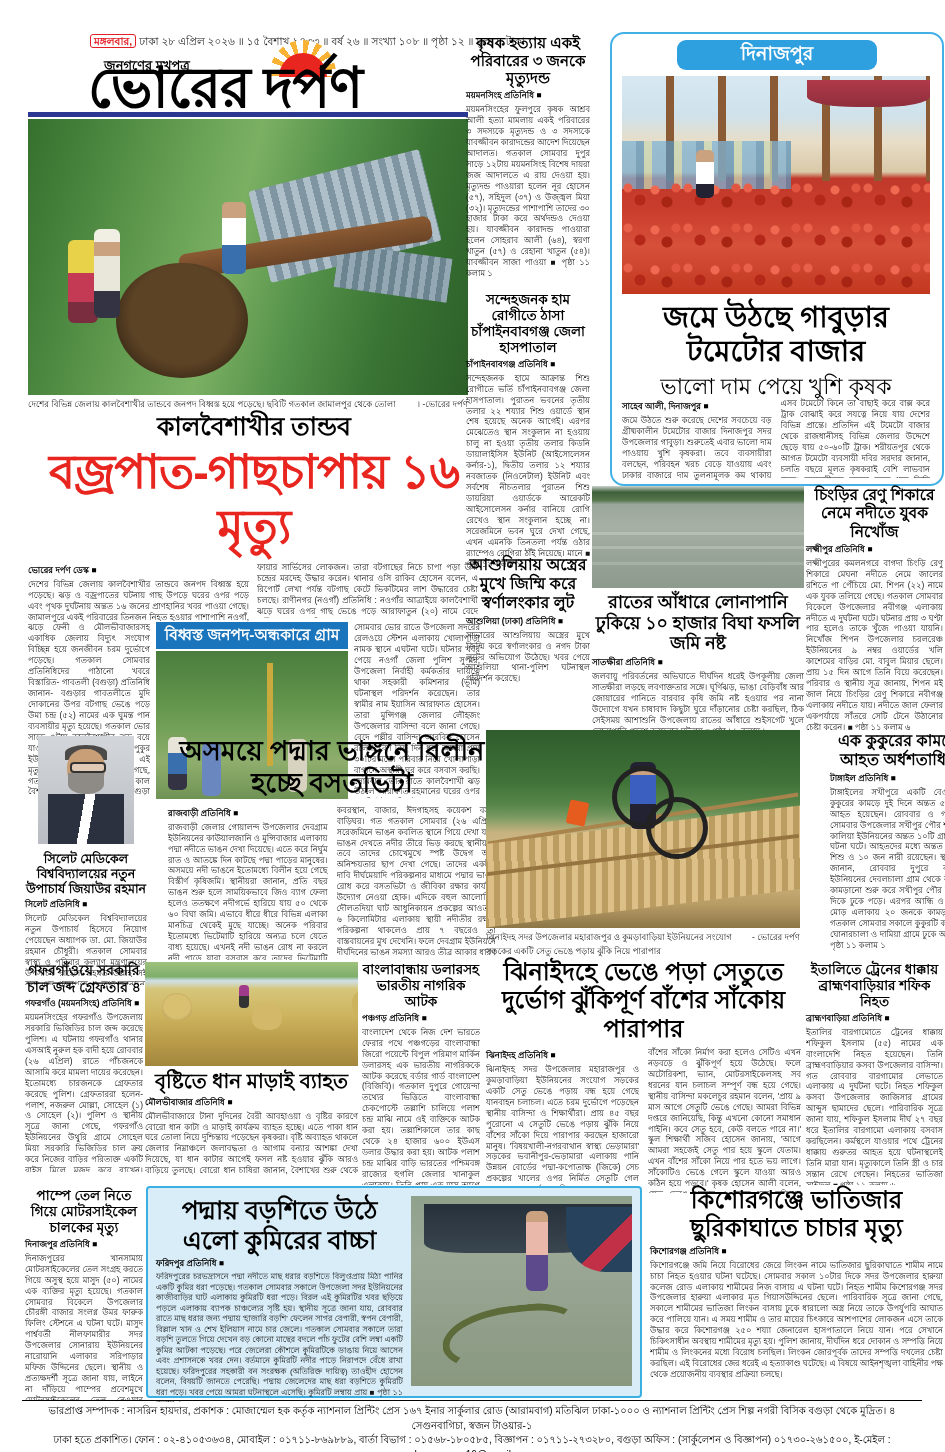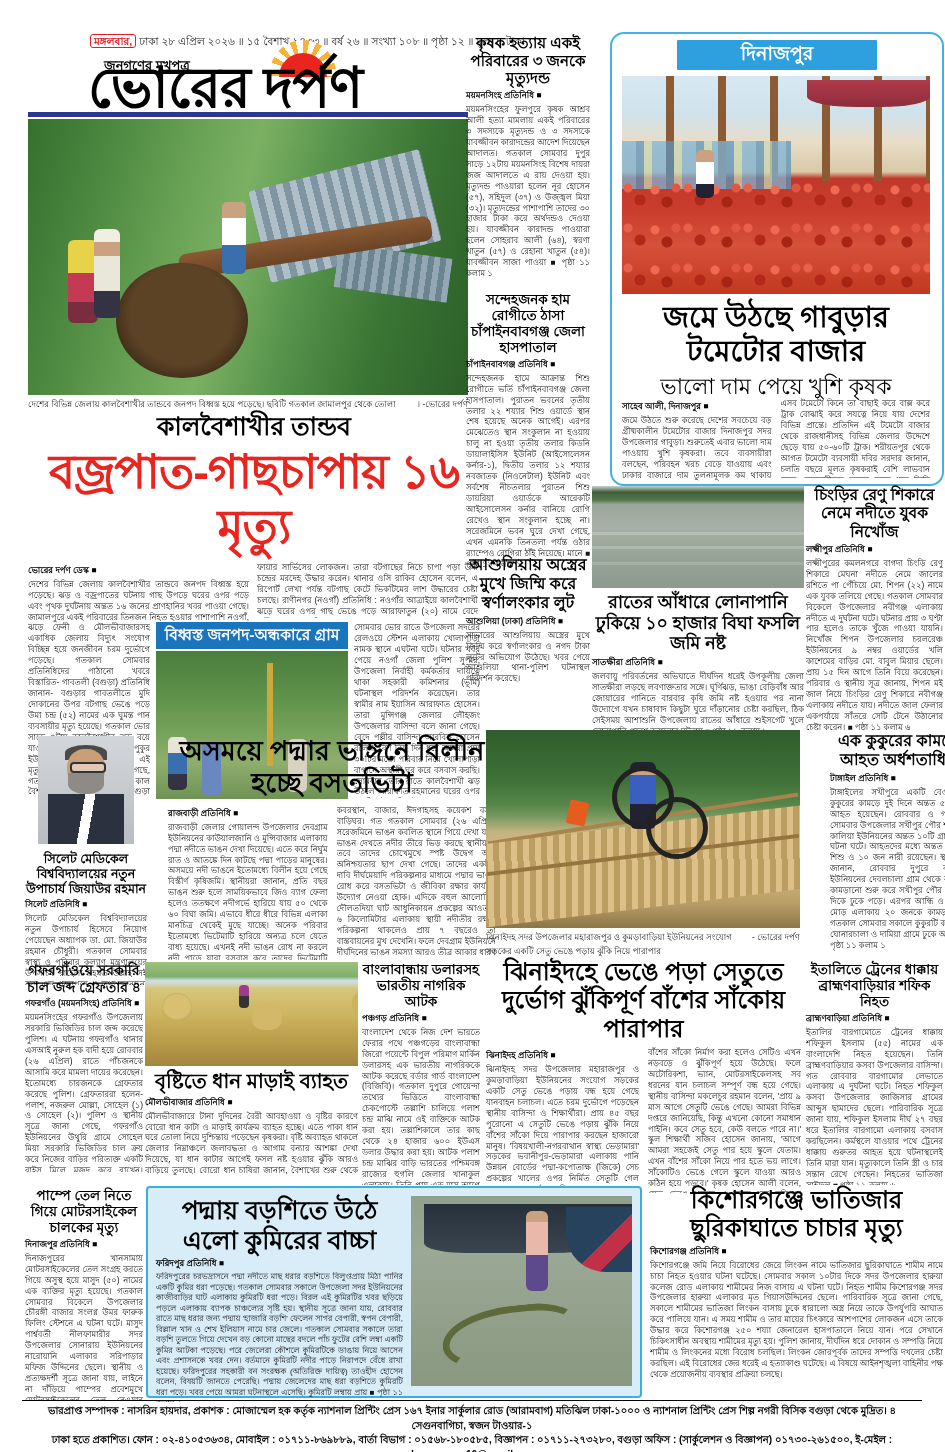--- a/index.html
+++ b/index.html
@@ -16,28 +16,28 @@
   #dateline .day{color:#e31e24;font-weight:bold;border:1px solid #e31e24;border-radius:3px;padding:0 3px;margin-right:3px;}
   #tagline{font-size:13px;font-weight:bold;color:#000;}
   #logo{font-size:56px;font-weight:bold;color:#000;letter-spacing:-1px;line-height:1;position:relative;z-index:2;display:flex;align-items:flex-end;gap:14px;}
   #sun{position:absolute;left:178px;top:-20px;width:74px;height:37px;overflow:hidden;z-index:-1;}
   #sun .rays{position:absolute;left:4px;top:0;width:66px;height:66px;border-radius:50%;
      background:repeating-conic-gradient(#f9b233 0 11deg, #ffffff 11deg 24deg);}
   #sun .disc{position:absolute;left:13px;top:13px;width:48px;height:24px;background:#e8251f;border-radius:48px 48px 0 0;}
   #navybar{background:#2c3792;height:5px;}
   
   #dj-box{border:2.5px solid #43b1e5;border-radius:14px;}
-  #dj-pill{background:#2e9fdf;color:#fff;border-radius:1px;font-weight:bold;font-size:19px;text-align:center;line-height:1.5;}
+  #dj-pill{background:#2e9fdf;color:#fff;border-radius:9px;font-weight:bold;font-size:19px;text-align:center;line-height:1.5;}
   
   #inset-head{background:#1b75bc;color:#fff;font-weight:bold;font-size:15.5px;text-align:center;line-height:1.7;}
   
   #croc-box{background:#d8edf8;border:2px solid #3ab0e2;border-radius:4px;}
   
   #foot-rule{border-top:1.5px solid #000;}
-  .foot-line{font-size:10px;font-weight:bold;text-align:center;color:#000;line-height:1.45;}
+  .foot-line{font-size:10px;font-weight:normal;text-align:center;color:#000;line-height:1.45;}
   
   .ph-storm{background:linear-gradient(105deg,#35702e 0%,#4f8a42 18%,#69a255 34%,#7bb063 46%,#55924a 62%,#3a7434 80%,#2c5f28 100%);}
   .ph-storm .tin{position:absolute;left:52%;top:18%;width:40%;height:34%;transform:rotate(-14deg);
      background:repeating-linear-gradient(90deg,#aebfc9 0 7px,#7f96a2 7px 14px);border-radius:3px;}
   .ph-storm .tin2{position:absolute;left:70%;top:48%;width:26%;height:16%;transform:rotate(8deg);
      background:repeating-linear-gradient(90deg,#93a8b3 0 6px,#6c8390 6px 12px);}
   .ph-storm .trunk{position:absolute;left:34%;top:42%;width:58%;height:9%;transform:rotate(-9deg);
      background:linear-gradient(#8a5a33,#6b4426);border-radius:8px;}
   .ph-storm .roots{position:absolute;left:20%;top:52%;width:30%;height:42%;background:radial-gradient(ellipse at 50% 45%,#5d4326 0 55%,#3f2d18 75%,#2d2011 100%);border-radius:50%;}
   .ph-storm .fig1{position:absolute;left:9%;top:44%;width:7%;height:30%;background:linear-gradient(#e8d24a 0 40%,#c43a55 40% 75%,#7a2d3e 75%);border-radius:6px;}

